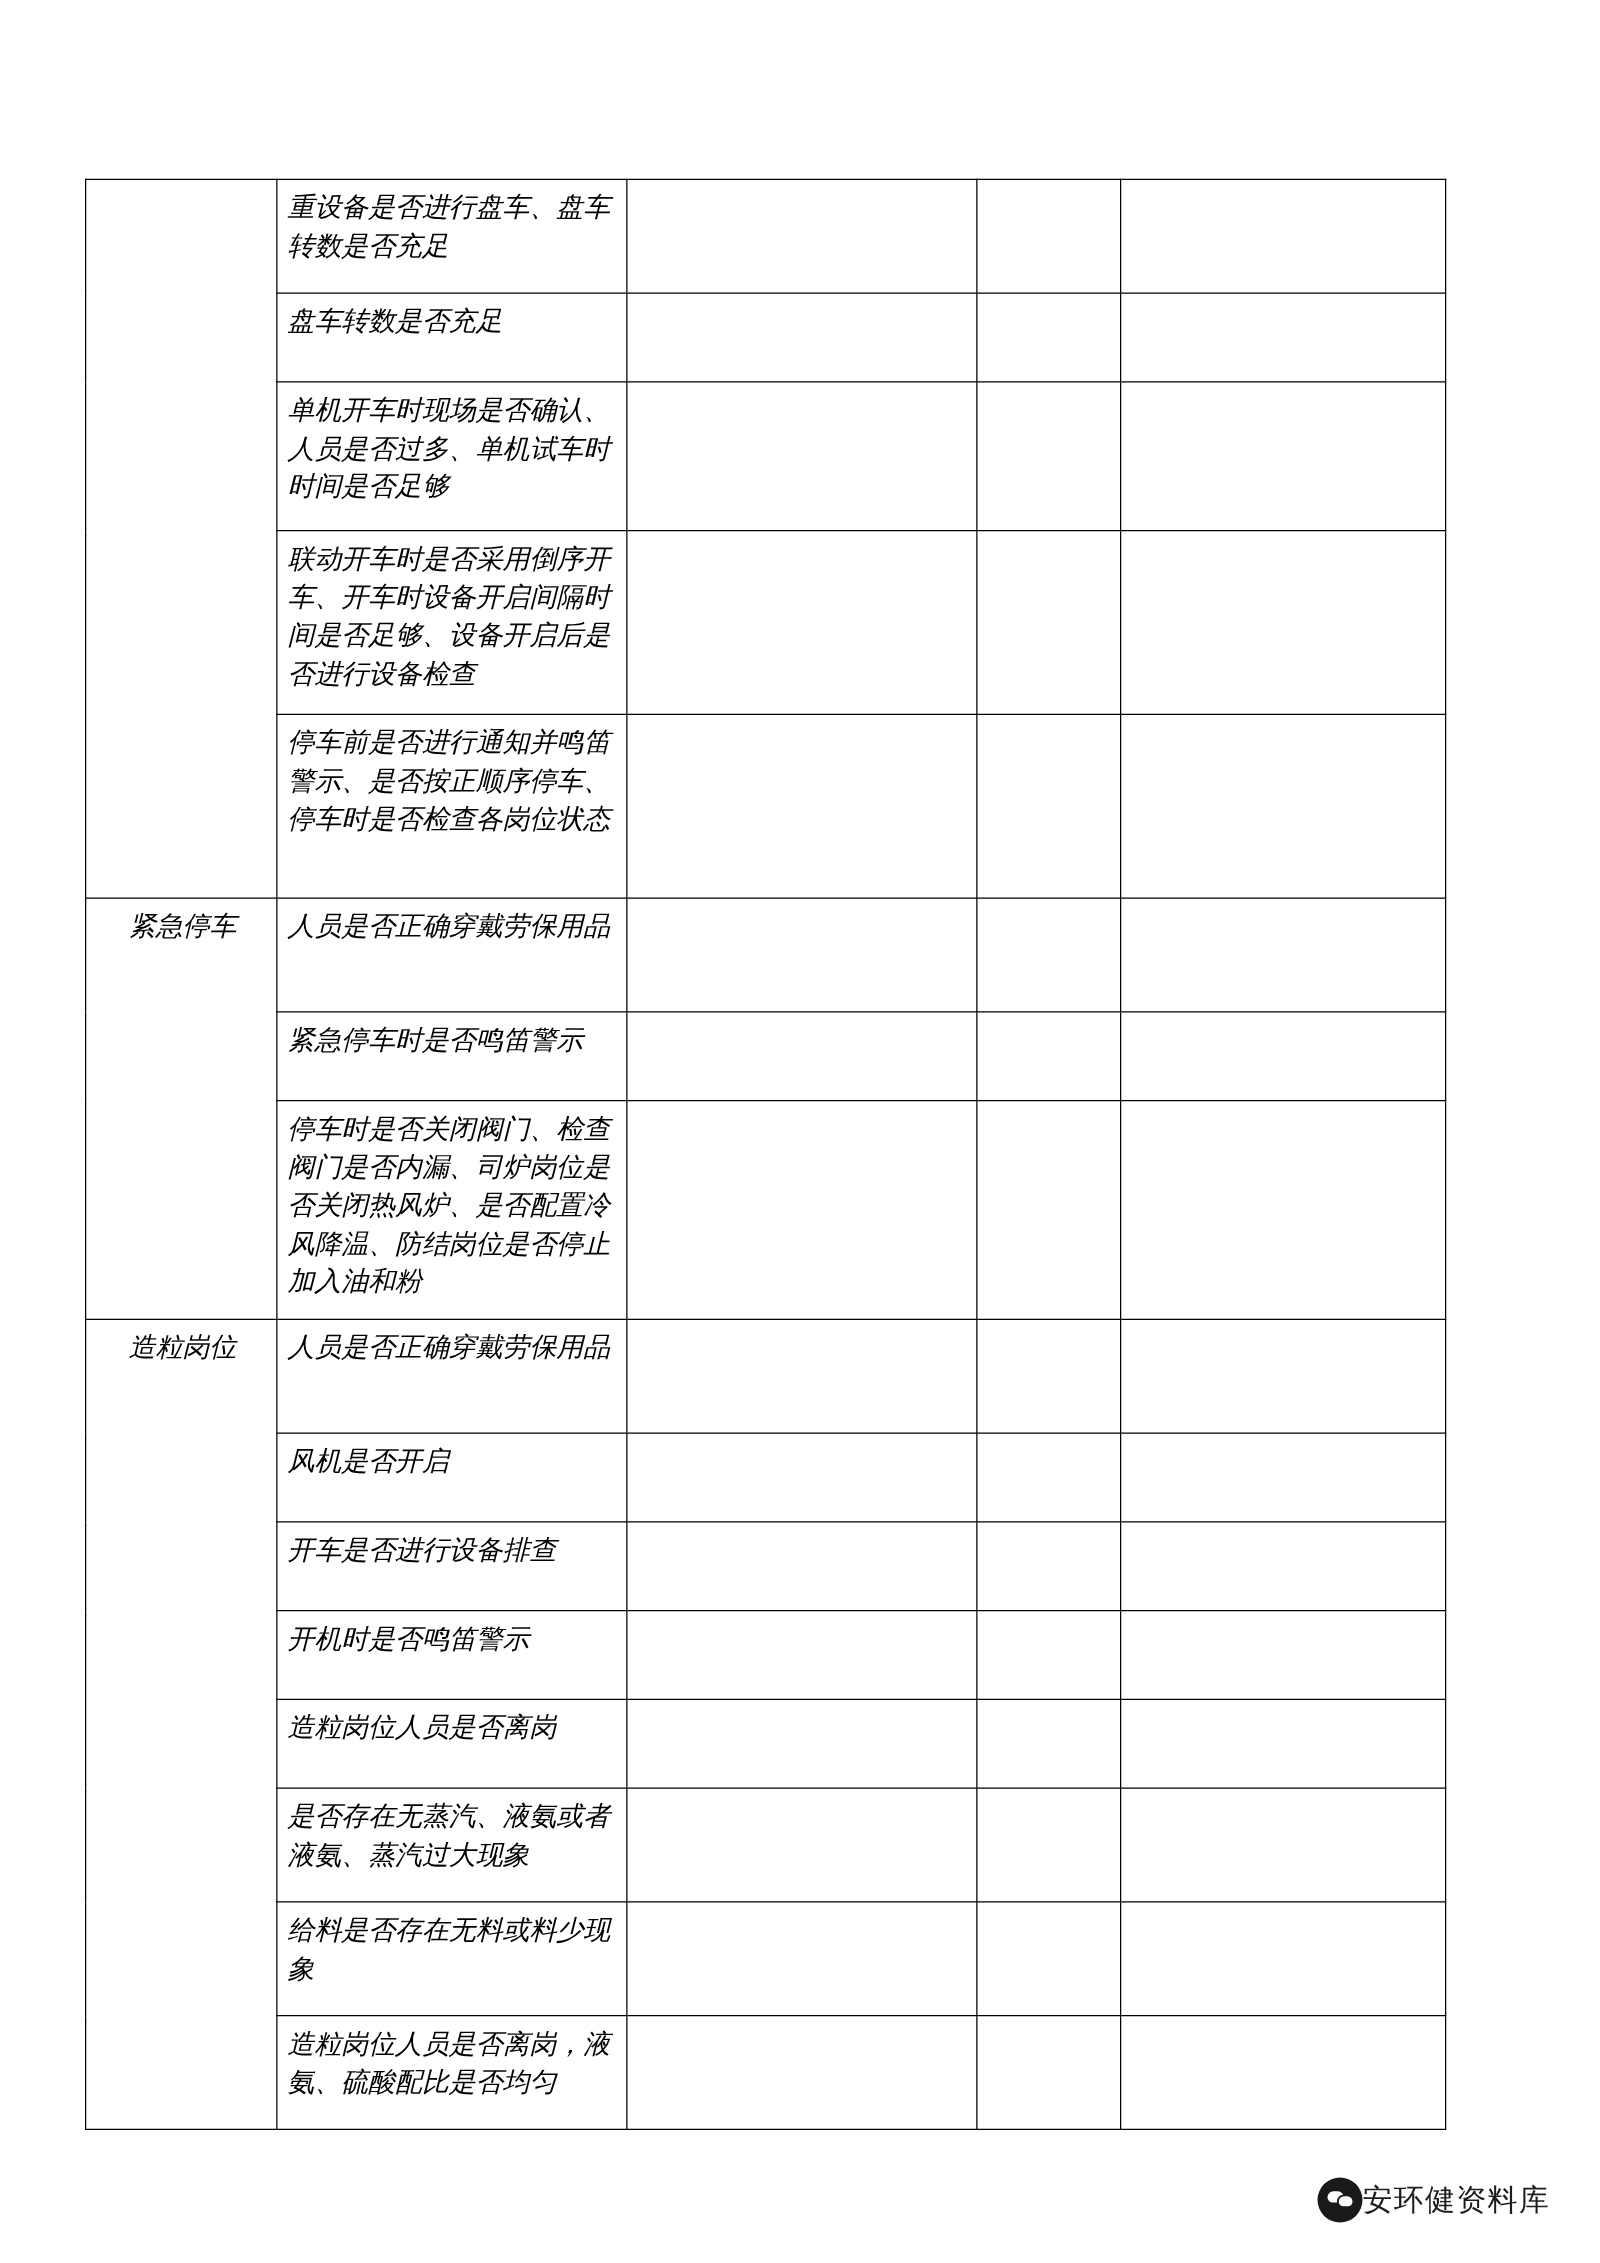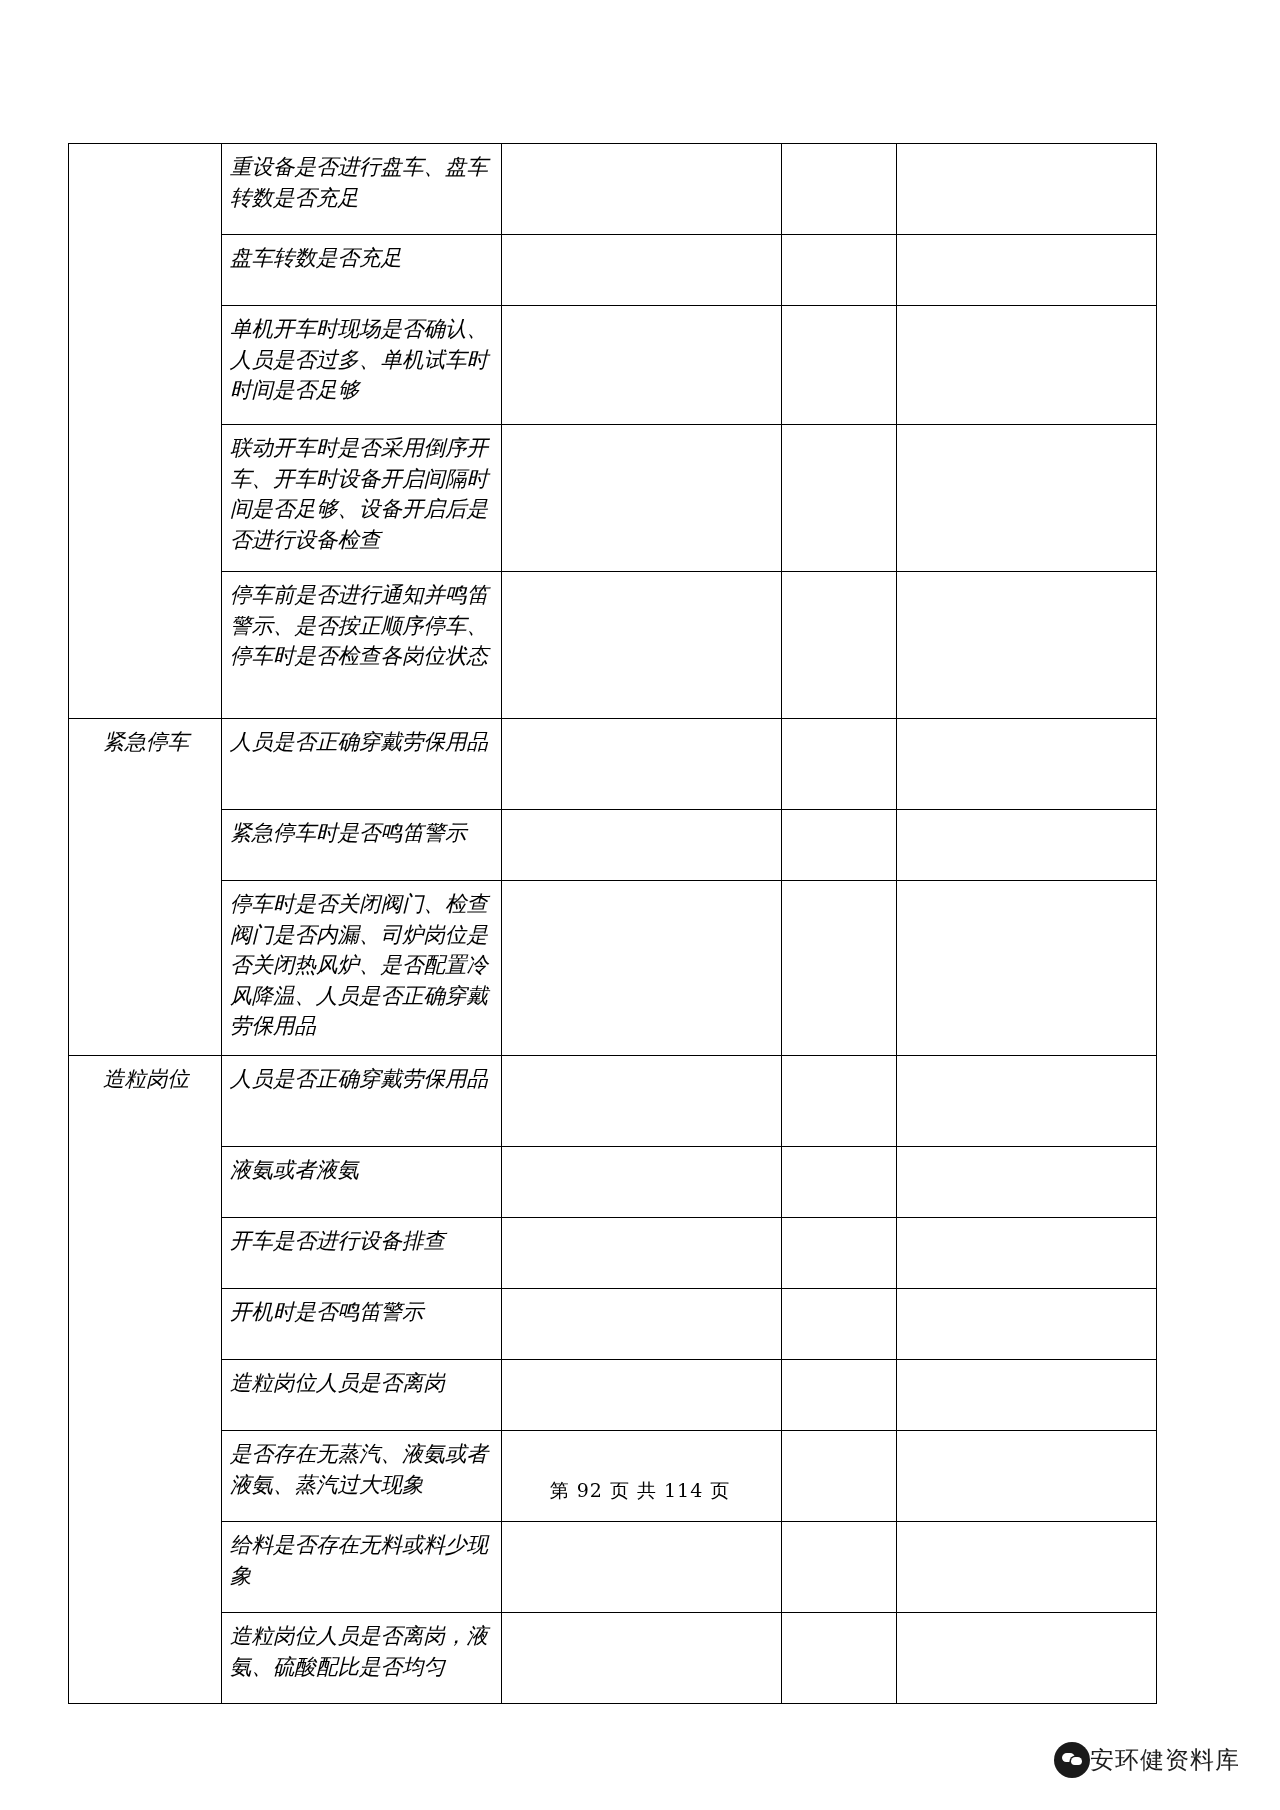--- a/index.html
+++ b/index.html
@@ -158,35 +158,35 @@
           <td class="col-c blank"></td>
           <td class="col-d blank"></td>
         </tr>
         <tr>
           <td class="col-item" style="height:56px">紧急停车时是否鸣笛警示</td>
           <td class="col-b blank"></td>
           <td class="col-c blank"></td>
           <td class="col-d blank"></td>
         </tr>
         <tr>
-          <td class="col-item" style="height:160px">停车时是否关闭阀门、检查阀门是否内漏、司炉岗位是否关闭热风炉、是否配置冷风降温、人员是否正确穿戴劳保用品</td>
+          <td class="col-item" style="height:160px">停车时是否关闭阀门、检查阀门是否内漏、司炉岗位是否关闭热风炉、是否配置冷风降温、防结岗位是否停止加入油和粉</td>
           <td class="col-b blank"></td>
           <td class="col-c blank"></td>
           <td class="col-d blank"></td>
         </tr>
 
         <tr>
           <td class="col-cat" rowspan="8">造粒岗位</td>
           <td class="col-item" style="height:76px">人员是否正确穿戴劳保用品</td>
           <td class="col-b blank"></td>
           <td class="col-c blank"></td>
           <td class="col-d blank"></td>
         </tr>
         <tr>
-          <td class="col-item" style="height:56px">液氨或者液氨</td>
+          <td class="col-item" style="height:56px">风机是否开启</td>
           <td class="col-b blank"></td>
           <td class="col-c blank"></td>
           <td class="col-d blank"></td>
         </tr>
         <tr>
           <td class="col-item" style="height:56px">开车是否进行设备排查</td>
           <td class="col-b blank"></td>
           <td class="col-c blank"></td>
           <td class="col-d blank"></td>
         </tr>
@@ -217,20 +217,19 @@
         <tr>
           <td class="col-item" style="height:76px">造粒岗位人员是否离岗，液氨、硫酸配比是否均匀</td>
           <td class="col-b blank"></td>
           <td class="col-c blank"></td>
           <td class="col-d blank"></td>
         </tr>
       </tbody>
     </table>
   </div>
 
-  <div class="footer-pg">第 92 页 共 114 页</div>
 
   <div class="watermark">
     <span class="wm-badge"></span>
     <span class="wm-text">安环健资料库</span>
   </div>
 
 </div>
 
 </body></html>

